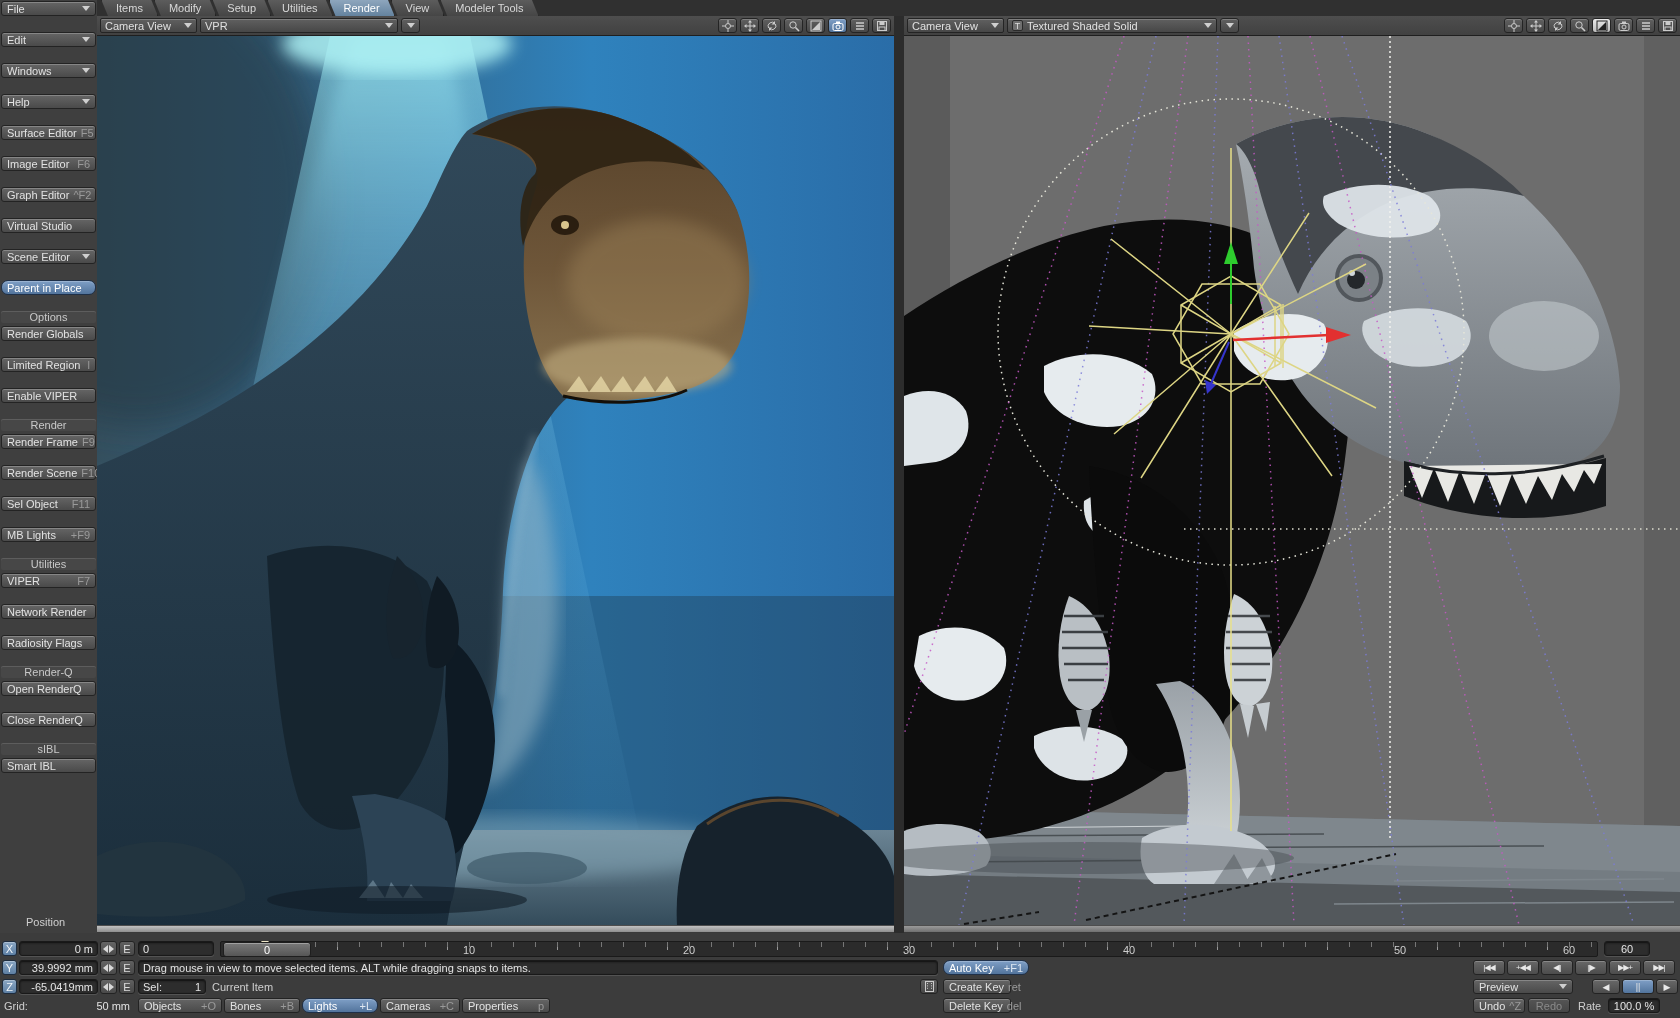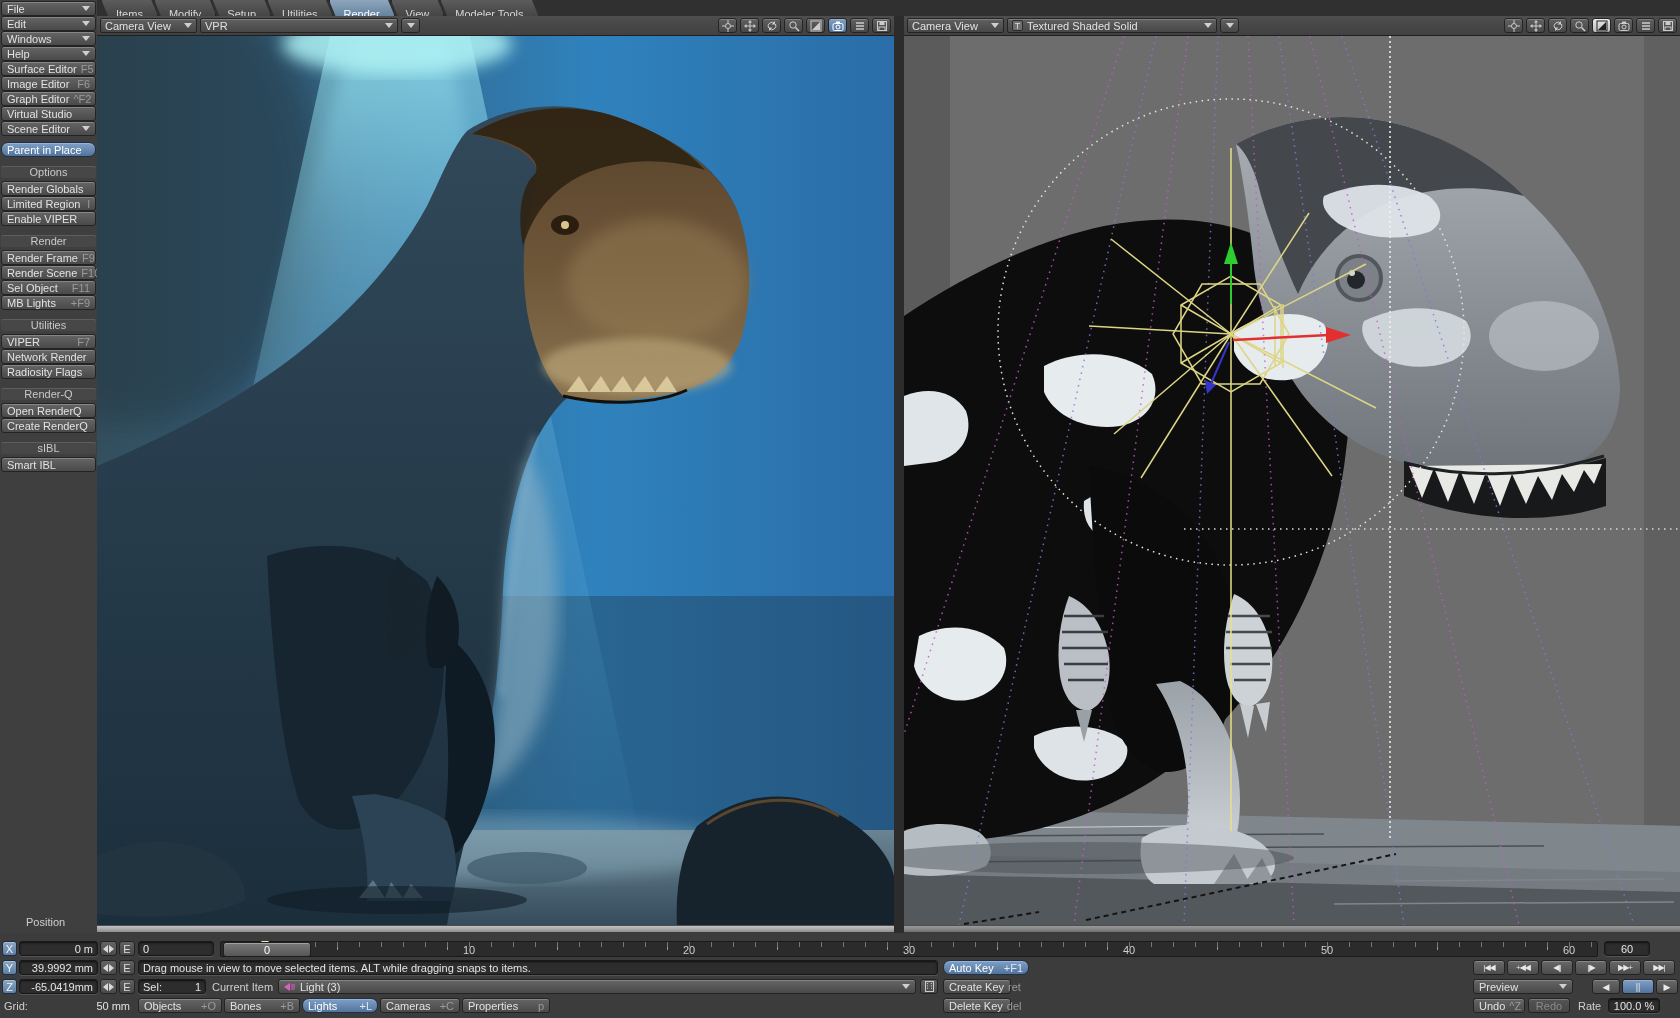--- a/index.html
+++ b/index.html
@@ -15,28 +15,28 @@
   .b.blu { background:linear-gradient(#7f9fc6,#52749c); border-color:#1f3048; color:#fff;border-radius:7px; }
   .b.dis { color:#8a8a8a; background:linear-gradient(#555,#464646); }
   .fld { background:#2d2d2d; border:1px solid #191919; border-radius:3px; box-shadow:inset 0 1px 2px #101010, 0 1px 0 rgba(255,255,255,.12);
          color:#e4e4e4; display:flex; align-items:center; padding:0 4px; height:15px; white-space:nowrap; overflow:hidden; }
   .caret { width:0; height:0; border-left:4px solid transparent; border-right:4px solid transparent; border-top:5px solid #cfcfcf; display:inline-block; }
   .hdr { display:flex; align-items:center; justify-content:center; height:12px; color:#c9c9c9;
          background:#474747; border-radius:2px; box-shadow:inset 0 1px 0 rgba(255,255,255,.12); }
 
   
   #sidebar { position:absolute; left:0; top:0; width:97px; height:933px; background:#3f3f3f; padding:1px; }
-  #sidebar .b { margin-bottom:0; }
+  #sidebar .b { margin-bottom:16px; }
   #sidebar .menu .caret { margin-left:auto; }
   .sec { margin-top:9px; }
   .sec .hdr { margin-bottom:3px; }
 
   
   #tabbar { position:absolute; left:97px; top:0; width:1583px; height:16px; background:#303030; display:flex; align-items:flex-end; padding-left:4px; }
-  .tab { height:16px; display:flex; align-items:flex-start; padding:8px 14px; margin-right:-4px;
+  .tab { height:16px; display:flex; align-items:center; padding:8px 14px; margin-right:-4px;
          background:linear-gradient(#5c5c5c,#454545); color:#d8d8d8; border:1px solid #222; border-bottom:none;
          clip-path:polygon(0 0, calc(100% - 7px) 0, 100% 100%, 7px 100%); }
   .tab.act { background:linear-gradient(#8ea6bd,#64839f); color:#fff; }
 
   
   .vp { position:absolute; top:16px; height:917px; background:#3a3a3a; }
   #vpL { left:97px; width:797px; }
   #vpR { left:904px; width:776px; }
   #vpsep { position:absolute; left:894px; top:16px; width:10px; height:917px; background:#2c2c2c; }
   .vph { height:20px; background:linear-gradient(#4e4e4e,#414141); border-bottom:1px solid #1f1f1f; display:flex; align-items:center; gap:3px; padding:0 3px; }
@@ -173,21 +173,21 @@
           <span>Radiosity Flags</span>
         </div>
     </div>
 
     <div class="sec">
       <div class="hdr">Render-Q</div>
       <div class="b">
           <span>Open RenderQ</span>
         </div>
       <div class="b">
-          <span>Create RenderQ</span>
+          <span>Close RenderQ</span>
         </div>
     </div>
 
     <div class="sec">
       <div class="hdr">sIBL</div>
       <div class="b">
           <span>Smart IBL</span>
         </div>
     </div>
   </div>
@@ -534,21 +534,21 @@
           <span class="tri-l"></span>
           <span class="tri-r"></span>
         </div>
       <div class="ebtn" style="left:119px">E</div>
       <div class="fld" style="position:absolute;left:138px;width:76px">0</div>
       <div id="ruler">
         <span class="tick" style="left:233px">10</span>
         <span class="tick" style="left:453px">20</span>
         <span class="tick" style="left:673px">30</span>
         <span class="tick" style="left:893px">40</span>
-        <span class="tick" style="left:1091px">50</span>
+        <span class="tick" style="left:1164px">50</span>
         <span class="tick" style="left:1333px">60</span>
         <div id="hmark"></div>
         <div id="handle">0</div>
       </div>
       <div class="fld" style="position:absolute;left:1604px;width:46px;justify-content:center">60</div>
     </div>
 
     <div class="row" style="top:27px">
       <div class="ax" style="left:2px">Y</div>
       <div class="fld" style="position:absolute;left:19px;width:79px;justify-content:flex-end">39.9992 mm</div>
@@ -576,28 +576,20 @@
       <div class="step" style="left:100px">
           <span class="tri-l"></span>
           <span class="tri-r"></span>
         </div>
       <div class="ebtn" style="left:119px">E</div>
       <div class="fld" style="position:absolute;left:138px;width:68px">
           <span>Sel:</span>
           <span style="margin-left:auto">1</span>
         </div>
       <div style="position:absolute;left:212px;top:2px;color:#cfcfcf">Current Item</div>
-      <div class="b" style="position:absolute;left:278px;width:638px">
-        <svg class="lico" viewBox="0 0 12 10">
-            <polygon points="0,5 6,1 6,9" fill="#d95fc4"></polygon>
-            <path d="M7 3h4M7 5h4M7 7h4" stroke="#d95fc4" stroke-width="1"></path>
-          </svg>
-        <span>Light (3)</span>
-        <span class="caret" style="margin-left:auto"></span>
-      </div>
       <div class="ebtn" style="left:920px;width:18px">
           <svg width="9" height="11">
             <rect x="0.5" y="0.5" width="8" height="10" fill="none" stroke="#ccc"></rect>
             <path d="M2.5 2v7M6.5 2v7" stroke="#ccc" stroke-dasharray="1 1.4"></path>
           </svg>
         </div>
       <div class="b" style="position:absolute;left:943px;width:68px">
           <span>Create Key</span>
           <span class="shc">ret</span>
         </div>

